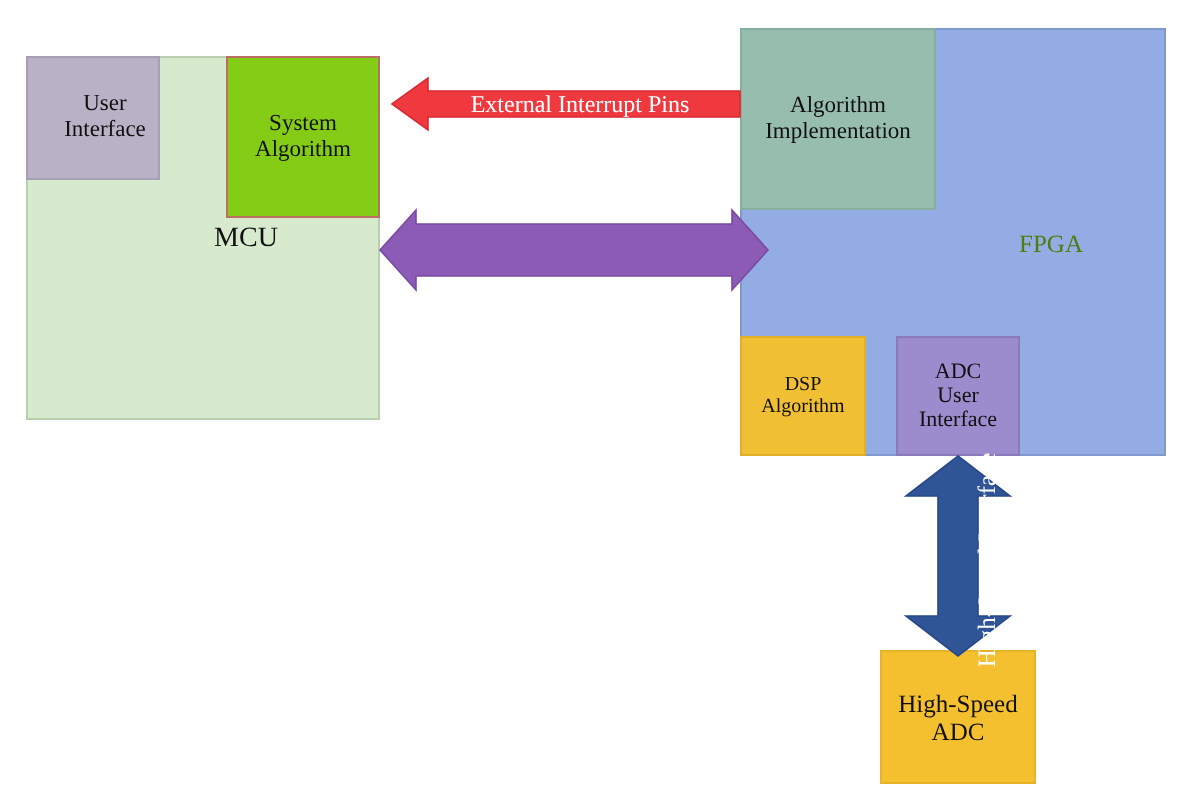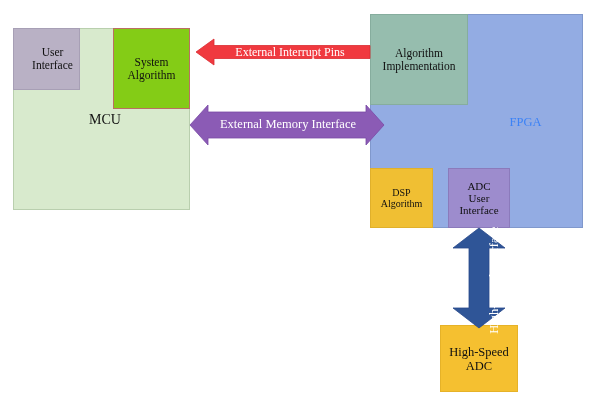--- a/index.html
+++ b/index.html
@@ -25,21 +25,21 @@
 
   
   #mcu{
     left:13px;top:28px;width:177px;height:182px;
     background:#d8eacd;border:1px solid #b9cfae;
     align-items:flex-end;justify-content:center;
   }
   #mcu-label-wrap{
     position:absolute;left:13px;top:110px;width:184px;height:20px;
     display:flex;align-items:center;justify-content:center;
-    font-size:14px;color:#111;
+    font-size:14px;color:#111;padding-left:18px;
   }
   #user-interface{
     left:13px;top:28px;width:67px;height:62px;
     background:#b9b1c5;border:1px solid #a79fb5;
     font-size:11.5px;
     padding-left:12px;
   }
   #system-management{
     left:113px;top:28px;width:77px;height:81px;
     background:#84cc16;border:1px solid #bb6f62;
@@ -47,21 +47,21 @@
   }
 
   
   #fpga{
     left:370px;top:14px;width:213px;height:214px;
     background:#93ace3;border:1px solid #8098cc;
   }
   #fpga-label-wrap{
     position:absolute;left:468px;top:112px;width:115px;height:20px;
     display:flex;align-items:center;justify-content:center;
-    font-size:12.5px;color:#3b82f6;
+    font-size:12.5px;color:#4d7c0f;
   }
   #algorithm-implementation{
     left:370px;top:14px;width:98px;height:91px;
     background:#96bdae;border:1px solid #86ad9e;
     font-size:11.5px;
   }
   #dsp-processes{
     left:370px;top:168px;width:63px;height:60px;
     background:#f0bf33;border:1px solid #e0b02b;
     font-size:10px;
@@ -163,21 +163,20 @@
   </div>
 
   <svg class="arrow" id="arrow-interrupt" width="174" height="28">
     <polygon points="0,14 18,1 18,7.5 174,7.5 174,20.5 18,20.5 18,27" fill="#f0393f" stroke="#d92b31" stroke-width="0.8"></polygon>
   </svg>
   <div class="arrow-text" id="txt-interrupt">External Interrupt Pins</div>
 
   <svg class="arrow" id="arrow-memory" width="194" height="42">
     <polygon points="0,21 18,1 18,8 176,8 176,1 194,21 176,41 176,34 18,34 18,41" fill="#8b5bb5" stroke="#7a4aa4" stroke-width="0.8"></polygon>
   </svg>
-  <div class="arrow-text" id="txt-memory">External Memory Interface</div>
 
   <svg class="arrow" id="arrow-highspeed" width="54" height="100">
     <polygon points="27,0 53,20 37,20 37,80 53,80 27,100 1,80 17,80 17,20 1,20" fill="#2f5597" stroke="#27488a" stroke-width="0.8"></polygon>
   </svg>
   <div class="arrow-text" id="txt-highspeed">
     <span class="rot">
       <span>High-Speed</span>
       <span>Interface</span>
     </span>
   </div>

